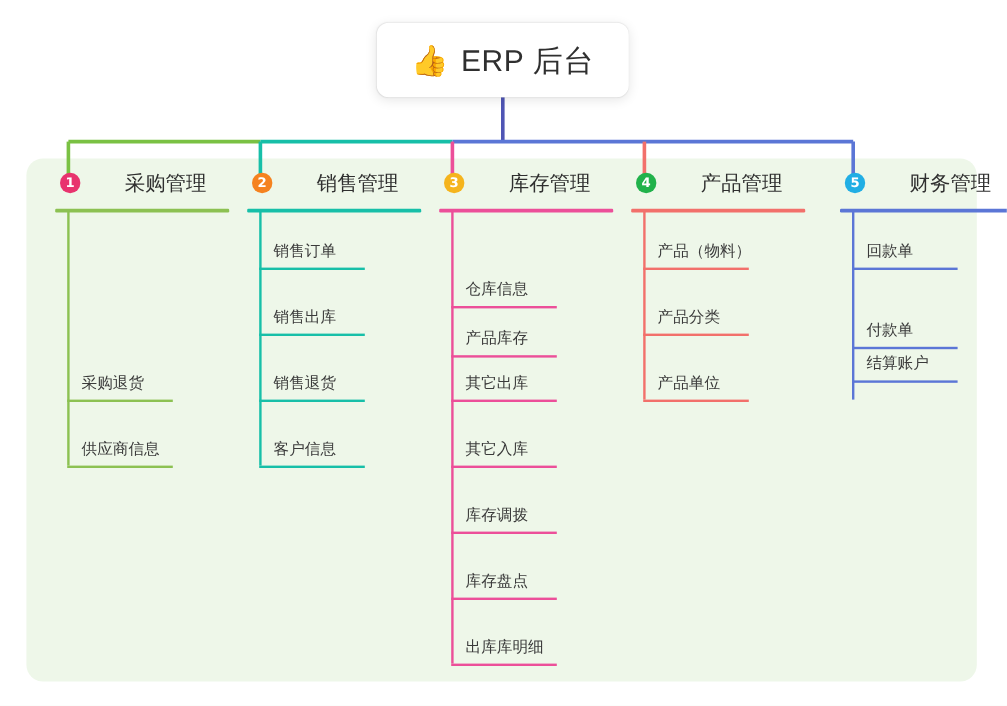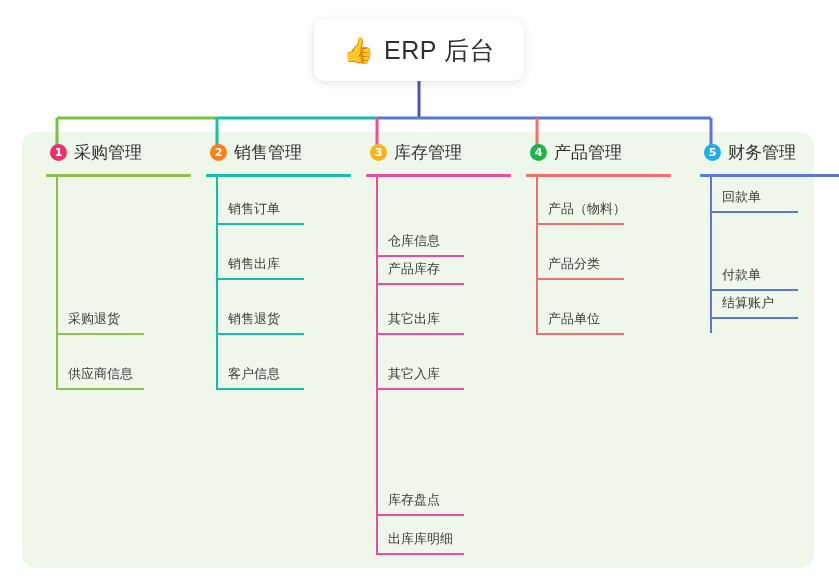--- a/index.html
+++ b/index.html
@@ -99,20 +99,21 @@
     text-align: center;
     font-weight: bold;
     flex: 0 0 auto;
     margin-right: 7px;
     font-family: "DejaVu Sans", sans-serif;
   }
   .col-title {
     font-size: 17px;
     color: #2f2f2f;
     white-space: nowrap;
+    margin-left: 30px;
   }
   .head-rule {
     position: absolute;
     left: 12px;
     top: 42px;
     width: 145px;
     height: 3px;
     border-radius: 1px;
   }
   .col-spine {
@@ -210,33 +211,37 @@
       <div class="col-head">
         <span class="badge" style="background: rgb(245, 180, 29);">3</span>
         <span class="col-title">库存管理</span>
       </div>
       <div class="head-rule" style="background: rgb(236, 79, 153);"></div>
       <div class="col-spine" style="background: rgb(236, 79, 153); height: 377px;"></div>
       <div class="leaf" style="top: 68px; margin-top: 32px;">
         <span class="leaf-label">仓库信息</span>
         <div class="leaf-rule" style="background: rgb(236, 79, 153);"></div>
       </div>
-      <div class="leaf" style="top: 128px; text-align: right;">
+      <div class="leaf" style="top: 141px; text-align: right;">
         <span class="leaf-label">产品库存</span>
         <div class="leaf-rule" style="background: rgb(236, 79, 153);"></div>
       </div>
       <div class="leaf" style="top: 178px;">
         <span class="leaf-label">其它出库</span>
         <div class="leaf-rule" style="background: rgb(236, 79, 153);"></div>
       </div>
       <div class="leaf" style="top: 233px;">
         <span class="leaf-label">其它入库</span>
         <div class="leaf-rule" style="background: rgb(236, 79, 153);"></div>
       </div>
-      <div class="leaf" style="top: 343px; margin-top: 16px;">
+      <div class="leaf" style="top: 288px;">
+        <span class="leaf-label">库存调拨</span>
+        <div class="leaf-rule" style="background: rgb(236, 79, 153);"></div>
+      </div>
+      <div class="leaf" style="top: 343px;">
         <span class="leaf-label">库存盘点</span>
         <div class="leaf-rule" style="background: rgb(236, 79, 153);"></div>
       </div>
       <div class="leaf" style="top: 398px;">
         <span class="leaf-label">出库库明细</span>
         <div class="leaf-rule" style="background: rgb(236, 79, 153);"></div>
       </div>
     </div>
     <div class="column" style="left: 514px;">
       <div class="col-head">
@@ -258,21 +263,21 @@
         <div class="leaf-rule" style="background: rgb(242, 112, 107);"></div>
       </div>
     </div>
     <div class="column" style="left: 688px;">
       <div class="col-head">
         <span class="badge" style="background: rgb(33, 174, 228);">5</span>
         <span class="col-title">财务管理</span>
       </div>
       <div class="head-rule" style="background: rgb(91, 118, 214);"></div>
       <div class="col-spine" style="background: rgb(91, 118, 214); height: 157px;"></div>
-      <div class="leaf" style="top: 56px;">
+      <div class="leaf" style="top: 68px;">
         <span class="leaf-label">回款单</span>
         <div class="leaf-rule" style="background: rgb(91, 118, 214);"></div>
       </div>
       <div class="leaf" style="top: 134px;">
         <span class="leaf-label">付款单</span>
         <div class="leaf-rule" style="background: rgb(91, 118, 214);"></div>
       </div>
       <div class="leaf" style="top: 162px; padding-left: 46px;">
         <span class="leaf-label">结算账户</span>
         <div class="leaf-rule" style="background: rgb(91, 118, 214);"></div>

